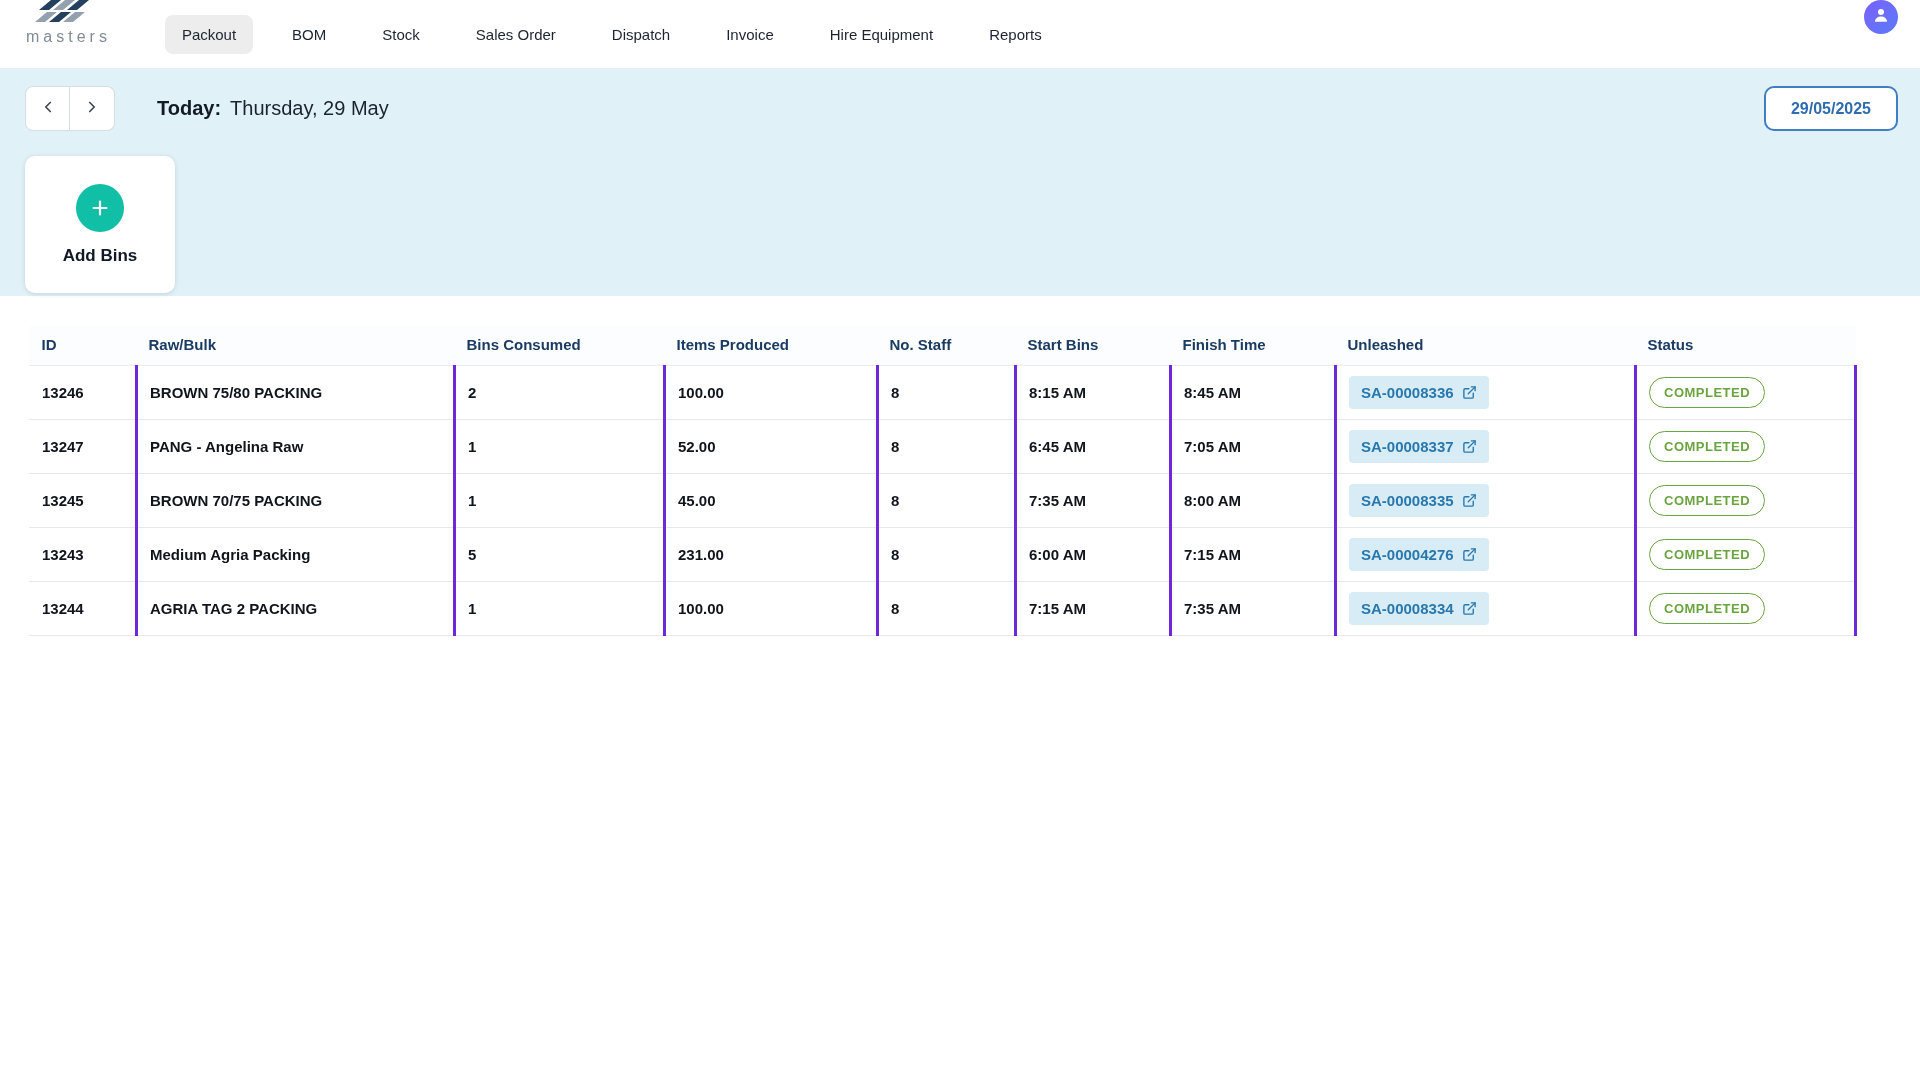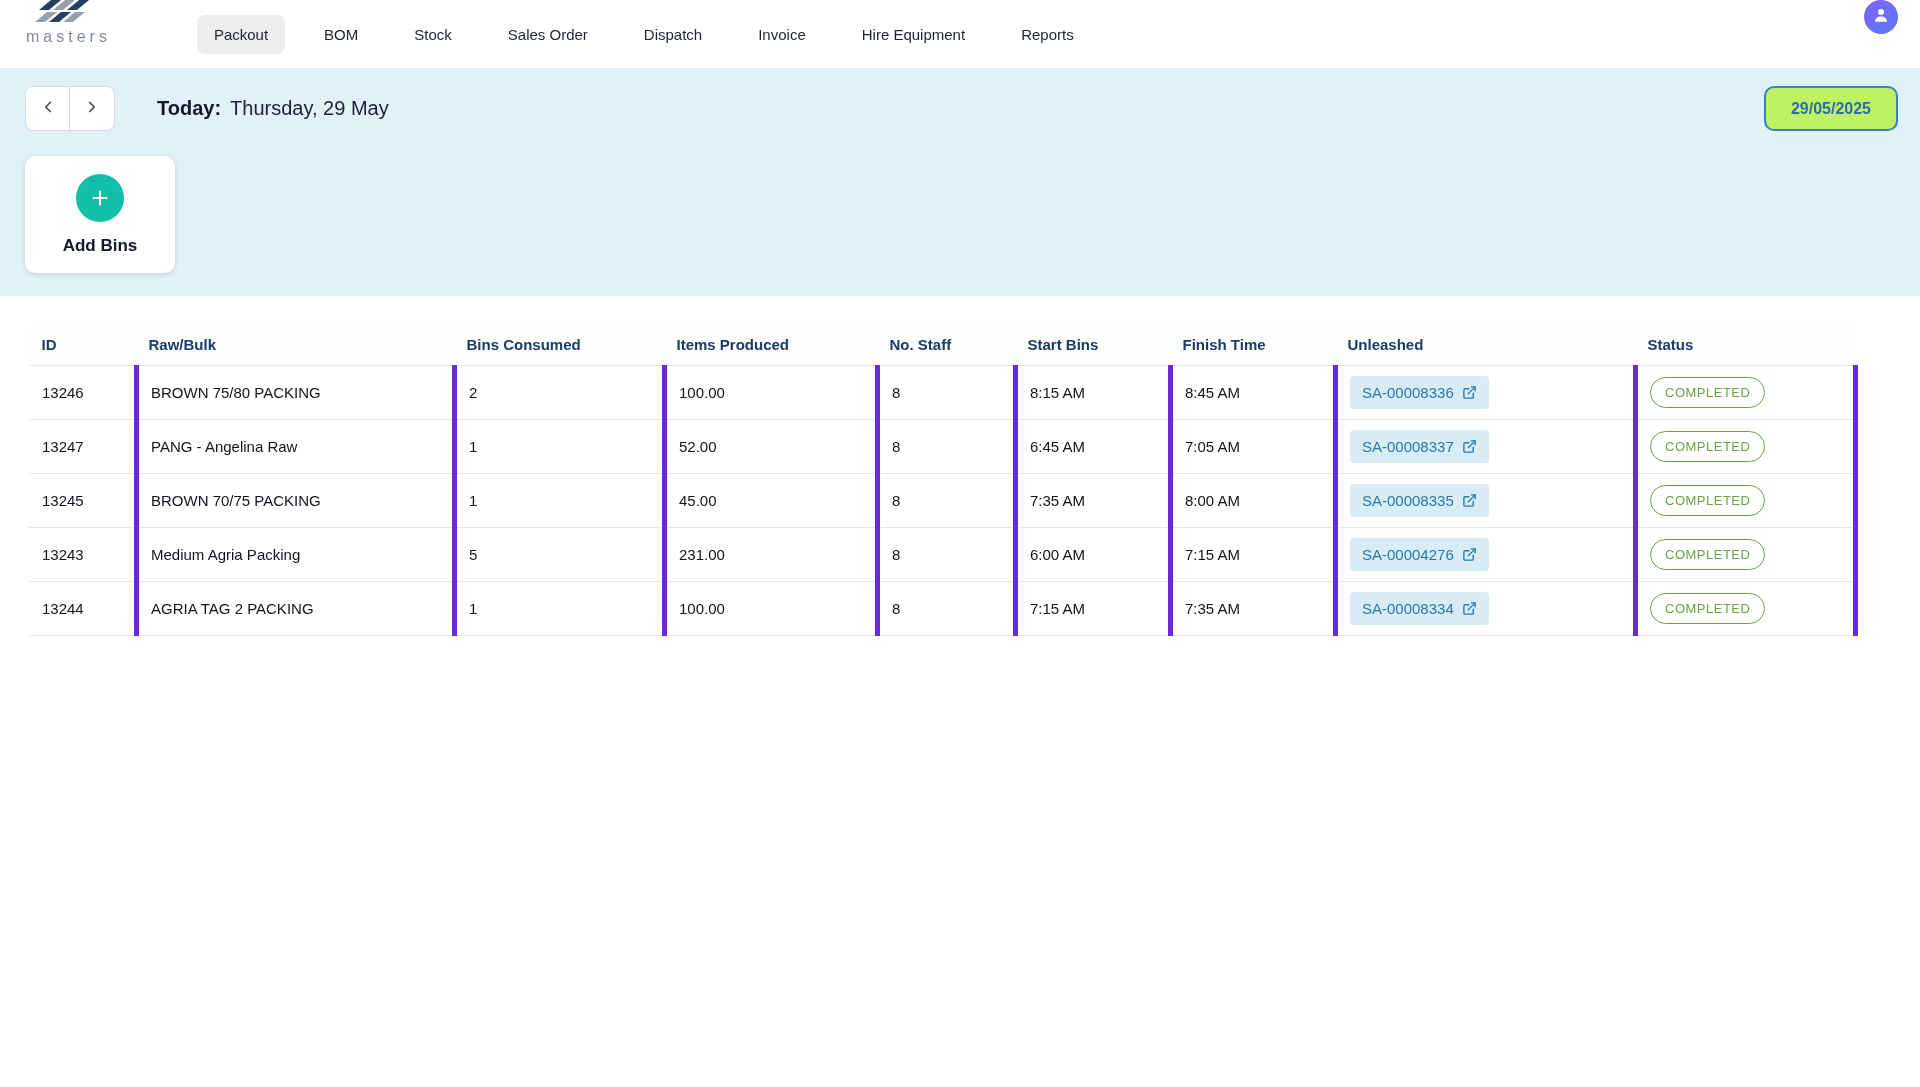--- a/index.html
+++ b/index.html
@@ -15,51 +15,51 @@
   html,body{height:100%;}
   body{
     width:1920px;height:1087px;overflow:hidden;background:#fff;
     font-family:"Liberation Sans",sans-serif;color:#10151c;
   }
 
   
   .topbar{display:flex;height:68px;background:#fff;padding:0 22px 0 26px;}
   .logo{display:flex;flex-direction:column;align-items:center;line-height:1;}
   .logo-text{font-size:16px;color:#808b97;letter-spacing:4px;margin-top:2px;}
-  nav{display:flex;align-items:center;gap:22px;margin-left:86px;}
+  nav{display:flex;align-items:center;gap:22px;margin-left:54px;}
   .nav-item{font-size:15px;color:#1c2430;padding:11px 17px;border-radius:8px;cursor:pointer;white-space:nowrap;text-decoration:none;}
   .nav-item.active{background:#ededee;}
   .avatar{margin-left:auto;width:34px;height:34px;border-radius:50%;
     background:linear-gradient(135deg,#7b61ff,#5a7bf7);display:grid;place-items:center;cursor:pointer;}
 
   
   .hero{background:var(--hero-bg,#e1f1f8);height:228px;padding:18px 22px 0 25px;}
   .date-row{display:flex;align-items:center;}
   .pager{display:flex;}
   .pager button{width:45px;height:45px;background:#fff;border:1px solid #d7dce1;display:grid;place-items:center;cursor:pointer;}
   .pager button:first-child{border-radius:8px 0 0 8px;}
   .pager button:last-child{border-radius:0 8px 8px 0;border-left:none;}
   .today{margin-left:42px;font-size:20px;color:#1a2330;display:flex;align-items:baseline;gap:9px;}
   .today-label{font-weight:bold;color:#121a26;}
-  .date-picker{margin-left:auto;height:45px;padding:0 25px;background:#bef264;
+  .date-picker{margin-left:auto;height:45px;padding:0 25px;background:#ffffff;
     border:2px solid var(--date-border-blue,#3d7fc1);border-radius:10px;
     color:#2e6cb0;font-weight:bold;font-size:16px;cursor:pointer;font-family:inherit;}
-  .add-bins-card{margin-top:25px;width:150px;height:117px;background:#fff;border-radius:10px;
+  .add-bins-card{margin-top:25px;width:150px;height:137px;background:#fff;border-radius:10px;
     box-shadow:0 1px 5px rgba(30,50,70,.15);display:flex;flex-direction:column;
     align-items:center;justify-content:center;gap:14px;cursor:pointer;}
   .plus-circle{width:48px;height:48px;border-radius:50%;background:var(--accent-teal,#10bfa5);display:grid;place-items:center;}
   .add-bins-label{font-size:17px;font-weight:bold;color:#101826;}
 
   
   .table-wrap{padding:29px 0 0 29px;}
   table{width:1826px;border-collapse:collapse;table-layout:fixed;}
   thead th{background:#fcfdfe;text-align:left;font-size:15px;font-weight:bold;
     color:var(--header-navy,#1b3b63);height:40px;padding:0 12px;border-bottom:1px solid #e9ecef;}
   tbody td{font-size:15px;color:#10151c;height:54px;padding:0 12px;background:#fff;
-    border-bottom:1px solid #e6e9ec;border-right:5px solid #6d28d9;}
+    border-bottom:1px solid #e6e9ec;border-right:3px solid #6d28d9;font-weight:bold;}
   tbody td:first-child{border-left:1px solid transparent;}
   .unleashed-link{display:inline-flex;align-items:center;gap:8px;background:var(--link-bg,#d8ecf6);
     color:var(--link-blue,#2878ae);padding:8px 12px;border-radius:4px;font-size:15px;
     cursor:pointer;text-decoration:none;}
   .status-pill{display:inline-block;border:1.5px solid var(--status-green,#6aa440);
     color:var(--status-green,#6aa440);border-radius:999px;padding:7px 14px;font-size:13px;letter-spacing:.5px;}
 </style>
 </head>
 <body>
 

